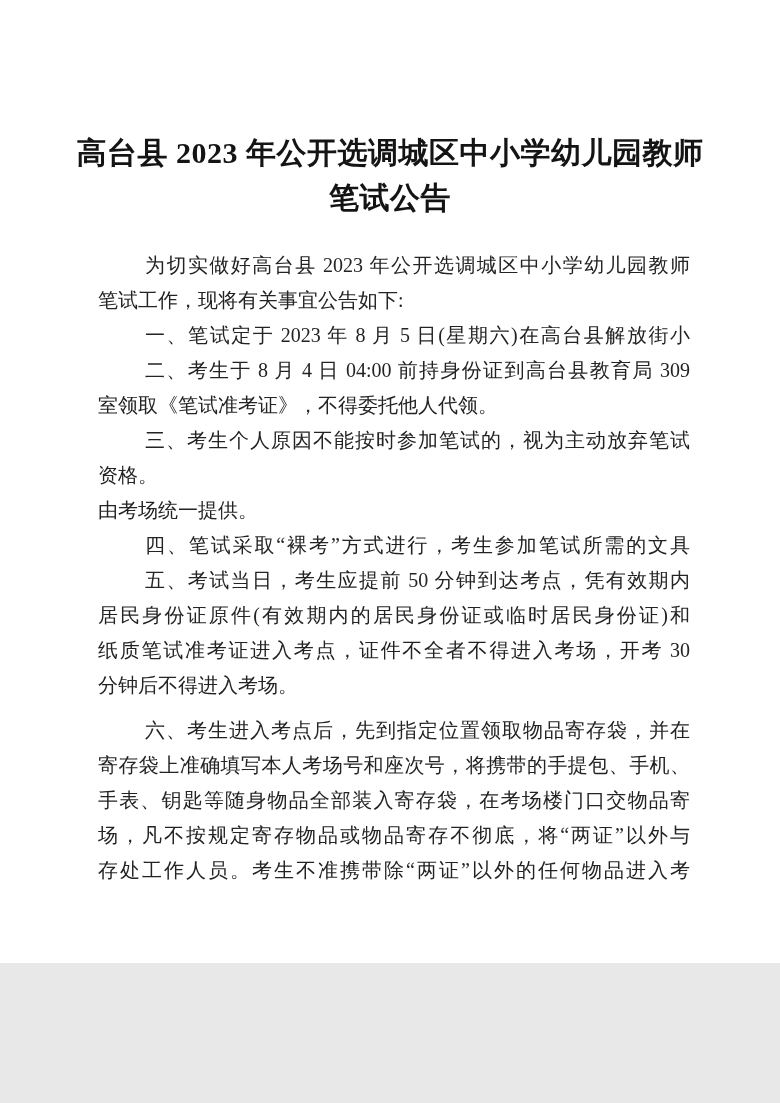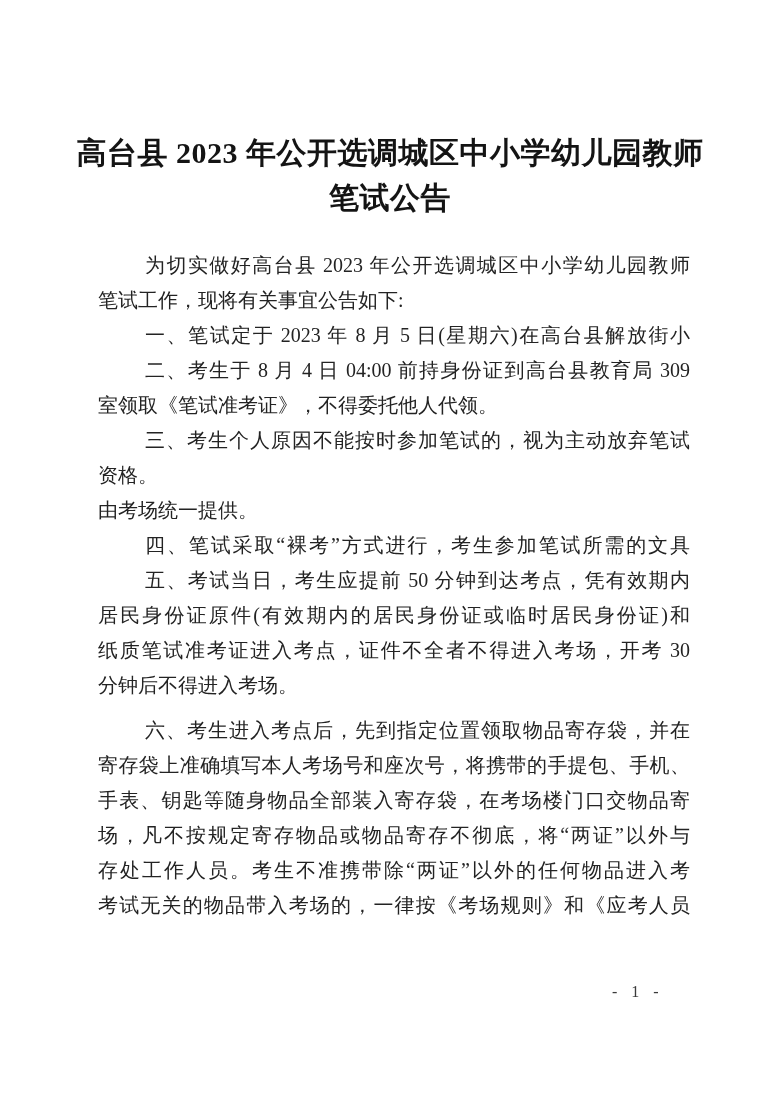--- a/index.html
+++ b/index.html
@@ -1,19 +1,19 @@
 <!DOCTYPE html>
 <html><head>
 <meta charset="utf-8">
 <style>
   html, body { margin: 0; padding: 0; background: #e8e8e8; }
   .page {
     position: relative;
     width: 780px;
-    height: 1103px;
+    height: 963px;
     margin: 0 auto;
     background: #ffffff;
     color: #232323;
     font-family: "Liberation Serif", "DejaVu Serif", serif;
     overflow: hidden;
   }
   .title {
     position: absolute;
     top: 130px;
     left: 0;
@@ -94,20 +94,19 @@
       <div class="line">纸质笔试准考证进入考点，证件不全者不得进入考场，开考 30</div>
       <div class="line end">分钟后不得进入考场。</div>
     </div>
 
     <div class="para para-six">
       <div class="line start">六、考生进入考点后，先到指定位置领取物品寄存袋，并在</div>
       <div class="line">寄存袋上准确填写本人考场号和座次号，将携带的手提包、手机、</div>
       <div class="line">手表、钥匙等随身物品全部装入寄存袋，在考场楼门口交物品寄</div>
       <div class="line">场，凡不按规定寄存物品或物品寄存不彻底，将“两证”以外与</div>
       <div class="line">存处工作人员。考生不准携带除“两证”以外的任何物品进入考</div>
-      <div class="line">考试无关的物品带入考场的，一律按《考场规则》和《应考人员</div>
     </div>
 
   </div>
 
   <div class="page-number">- 1 -</div>
 
 </div>
 
 </body></html>

